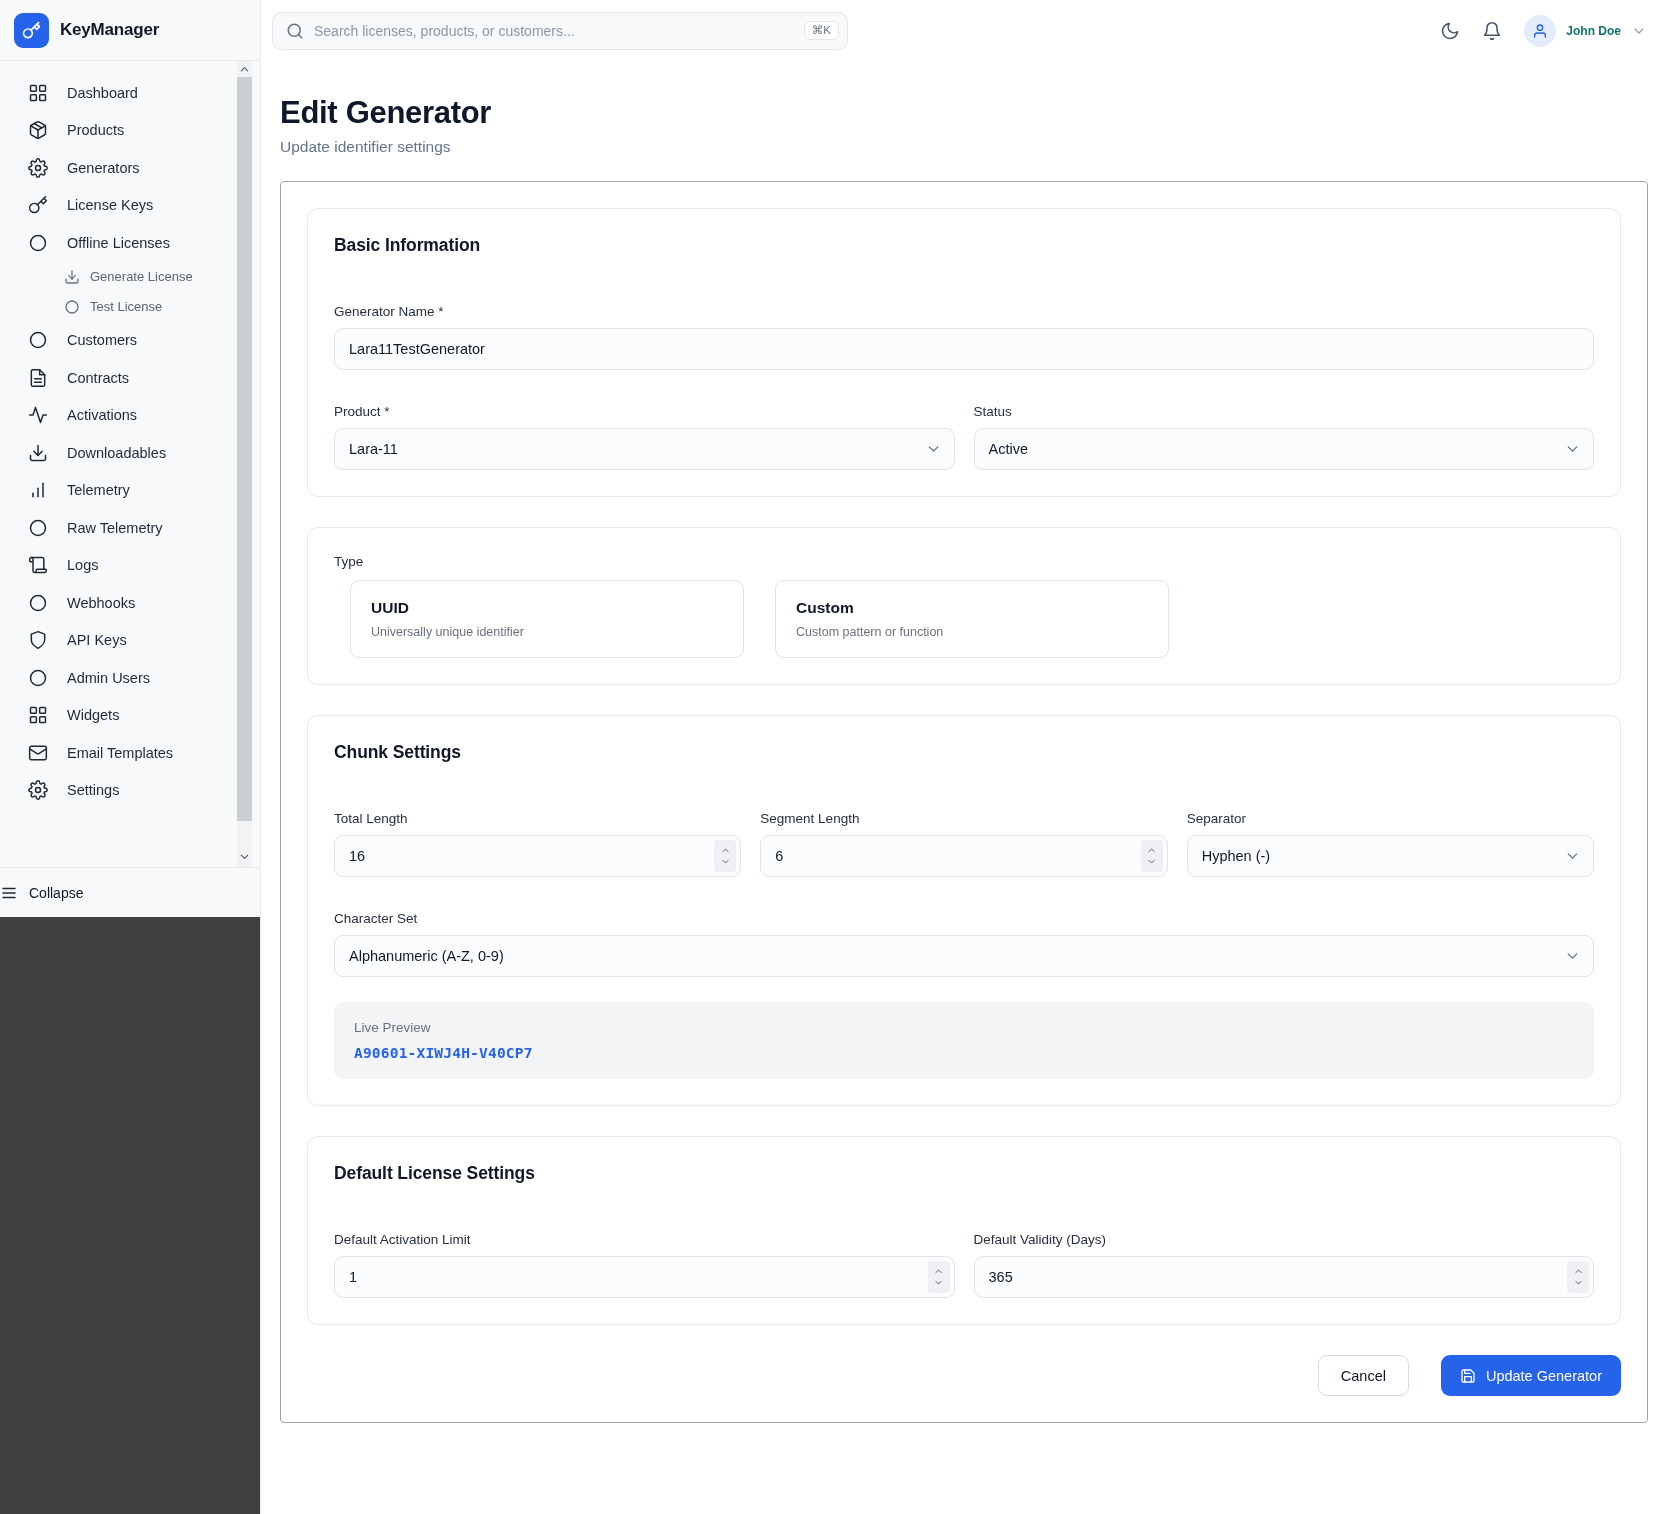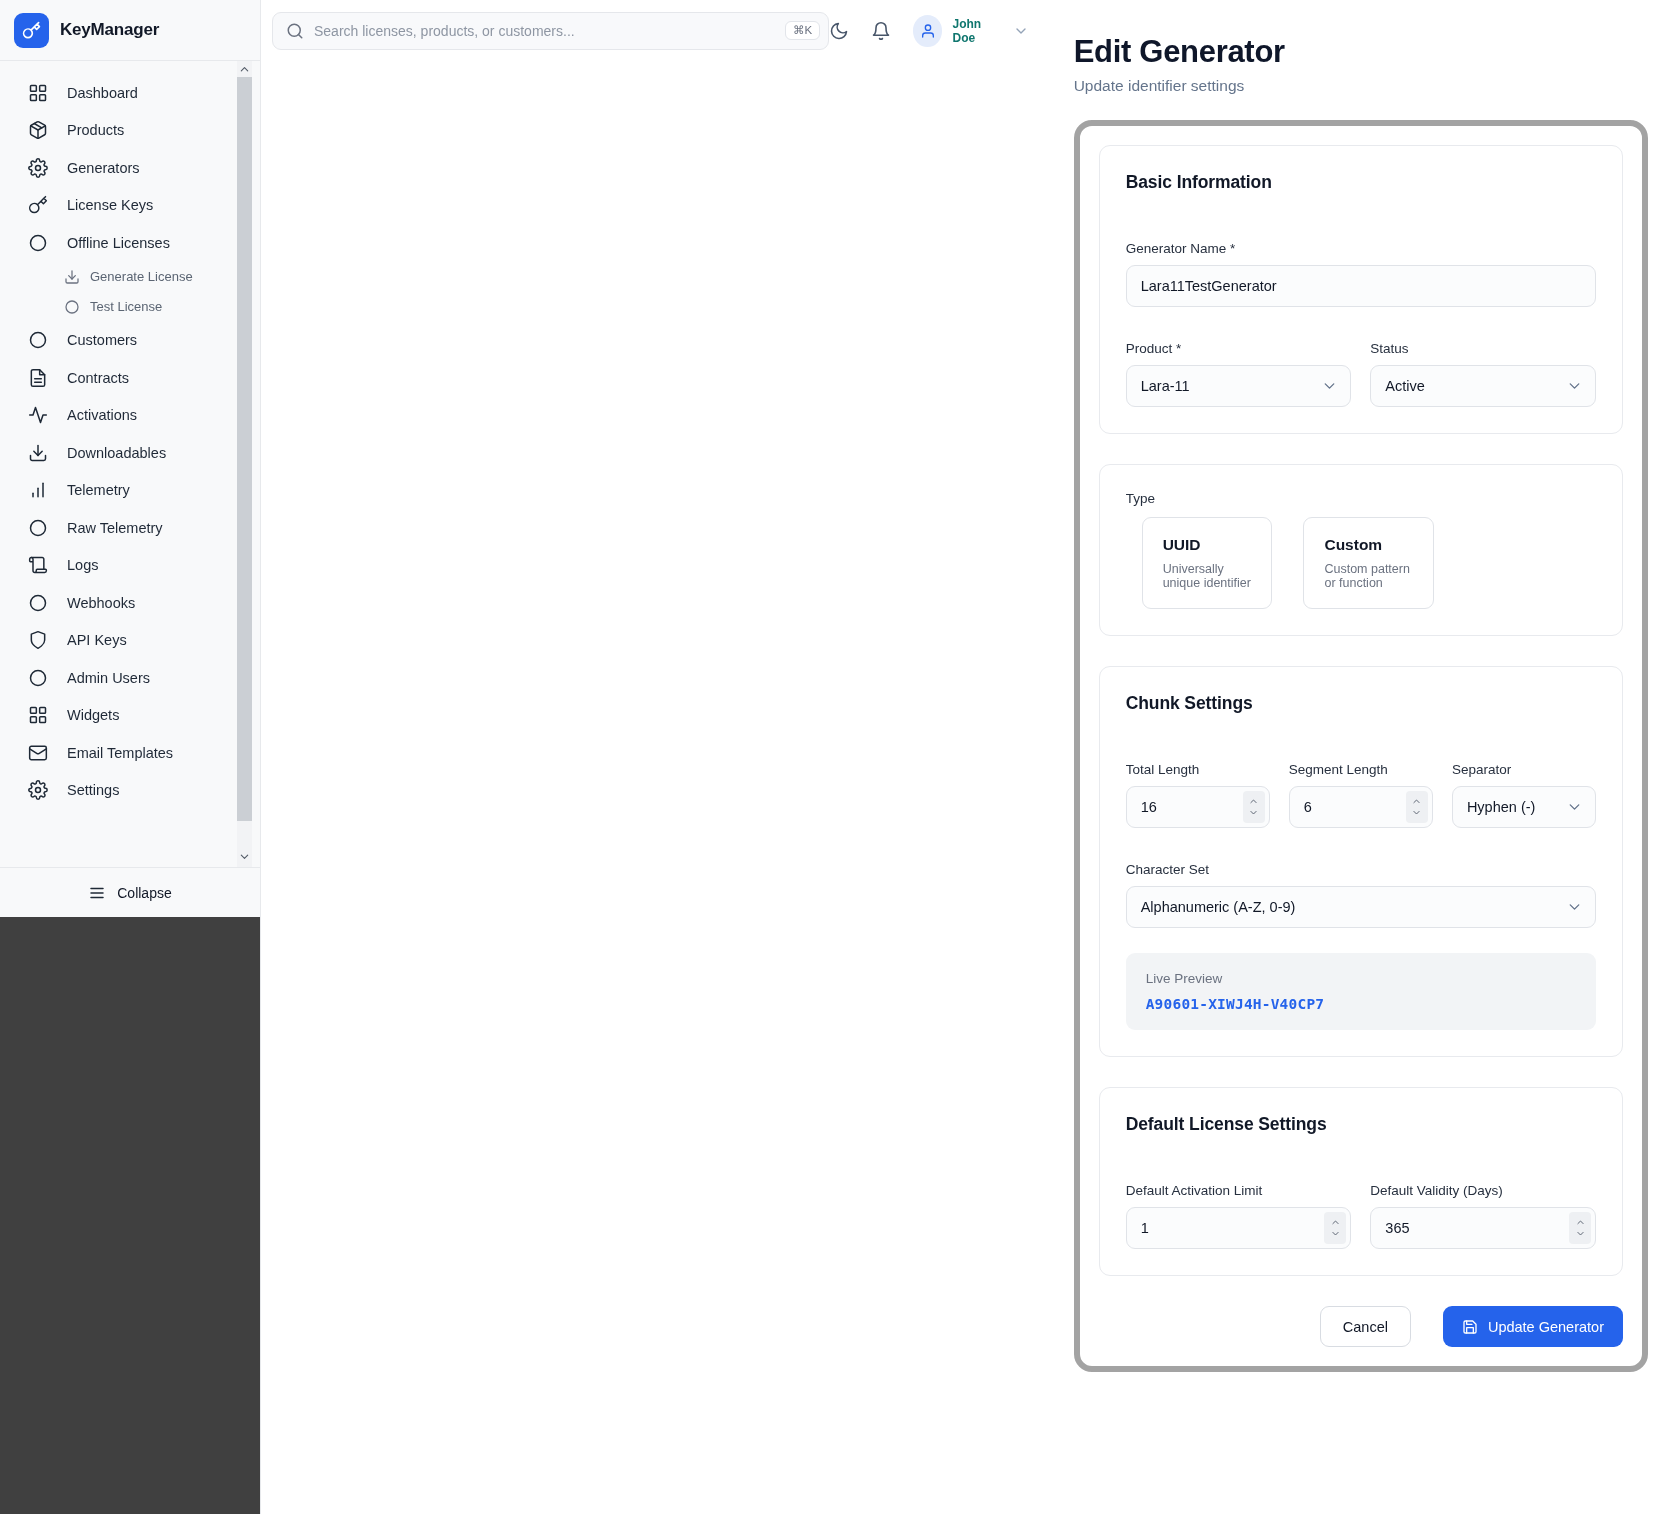--- a/index.html
+++ b/index.html
@@ -21,44 +21,44 @@
   .nav-item .ic { display: flex; align-items: center; justify-content: center; color: #1e2936; flex-shrink: 0; }
   .nav-item.sub { height: 30px; padding-left: 54px; gap: 10px; font-size: 13px; color: #5b6573; }
   .nav-item.sub .ic { color: #6b7280; }
 
   .sb-track { position: absolute; top: 0; right: 8px; width: 15px; height: 100%; background: #f2f3f5; }
   .sb-arrow { position: absolute; left: 0; width: 15px; height: 15px; display: flex; align-items: center; justify-content: center; color: #525a66; cursor: pointer; }
   .sb-arrow.up { top: 1px; }
   .sb-arrow.down { bottom: 3px; }
   .sb-thumb { position: absolute; left: 0; top: 16px; width: 15px; height: 744px; background: #cbcfd4; cursor: pointer; }
 
-  .sidebar-footer { height: 50px; border-top: 1px solid #e7e9ec; display: flex; align-items: center; justify-content: center; gap: 11px; font-size: 14px; color: #111827; cursor: pointer; background: #f8f9fa; }
+  .sidebar-footer { height: 50px; border-top: 1px solid #e7e9ec; display: flex; align-items: center; gap: 11px; font-size: 14px; color: #111827; cursor: pointer; background: #f8f9fa; }
   .sidebar-footer .ic { color: #1e2936; display: flex; }
 
   
-  .main-col { flex: 1; display: flex; background: #ffffff; }
+  .main-col { flex: 1; display: flex; flex-direction: column; background: #ffffff; }
   .topbar { height: 61px; display: flex; align-items: center; padding: 0 26px 0 11px; background: #fff; }
   .search-box { width: 576px; height: 38px; background: #f8f9fb; border: 1px solid #e5e7eb; border-radius: 9px; display: flex; align-items: center; gap: 10px; padding: 0 8px 0 13px; cursor: text; }
   .search-box .ic { color: #6b7280; display: flex; }
   .search-input { flex: 1; border: none; outline: none; background: transparent; font-family: "Liberation Sans", sans-serif; font-size: 14px; color: #111827; }
   .search-input::placeholder { color: #8e96a3; }
   .kbd { border: 1px solid #e2e5ea; background: #ffffff; color: #6b7280; border-radius: 6px; font-size: 11.5px; padding: 3px 7px; line-height: 1; }
 
   .topbar-right { margin-left: auto; display: flex; align-items: center; gap: 22px; }
   .tb-ic { color: #475569; display: flex; cursor: pointer; }
   .user { display: flex; align-items: center; gap: 10px; cursor: pointer; }
   .avatar { width: 32px; height: 32px; border-radius: 50%; background: #e4ecfb; color: #2563eb; display: flex; align-items: center; justify-content: center; }
   .user-name { font-size: 12px; font-weight: 700; color: #0f766e; }
   .user .caret { color: #94a3b8; display: flex; }
 
   .content { padding: 20px 25px 0 19px; }
   .page-title { font-size: 31px; font-weight: 700; color: #0f172a; margin: 14px 0 7px; letter-spacing: -0.3px; }
   .page-subtitle { font-size: 15.5px; color: #64748b; }
 
-  .form-container { margin-top: 25px; background: #fff; border: 6px solid #a3a3a3; border-radius: 18px; padding: 19px; }
+  .form-container { margin-top: 25px; background: #fff; border: 1px solid #a3a3a3; border-radius: 4px; padding: 26px; }
   .card { border: 1px solid #e8eaee; border-radius: 11px; padding: 26px; background: #fff; }
   .card + .card { margin-top: 30px; }
   .card h2 { font-size: 17.5px; font-weight: 700; color: #111827; margin-bottom: 48px; letter-spacing: -0.1px; }
 
   .field-label { display: block; font-size: 13.5px; font-weight: 500; color: #27303f; margin-bottom: 9px; }
   .text-input, .select-box { width: 100%; height: 42px; background: #fbfcfd; border: 1px solid #e0e3e8; border-radius: 9px; padding: 0 14px; font-size: 14.5px; color: #111827; font-family: "Liberation Sans", sans-serif; }
   .text-input { outline: none; }
   .select { position: relative; cursor: pointer; }
   .select-box { display: flex; align-items: center; padding-right: 40px; }
   .select .chev { position: absolute; right: 13px; top: 50%; transform: translateY(-50%); color: #64748b; display: flex; }

